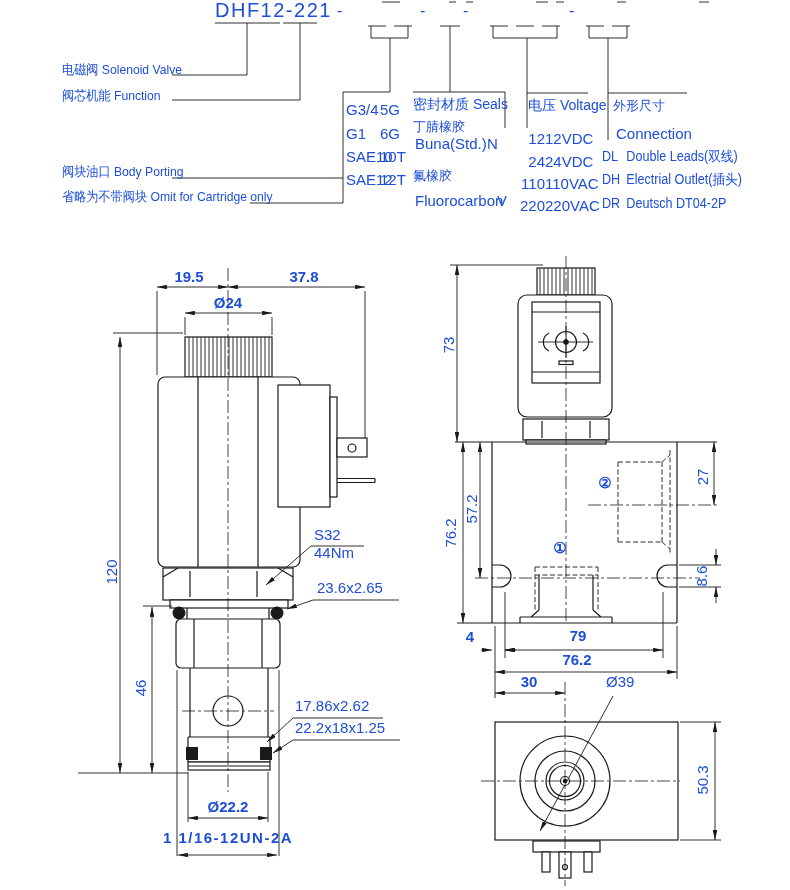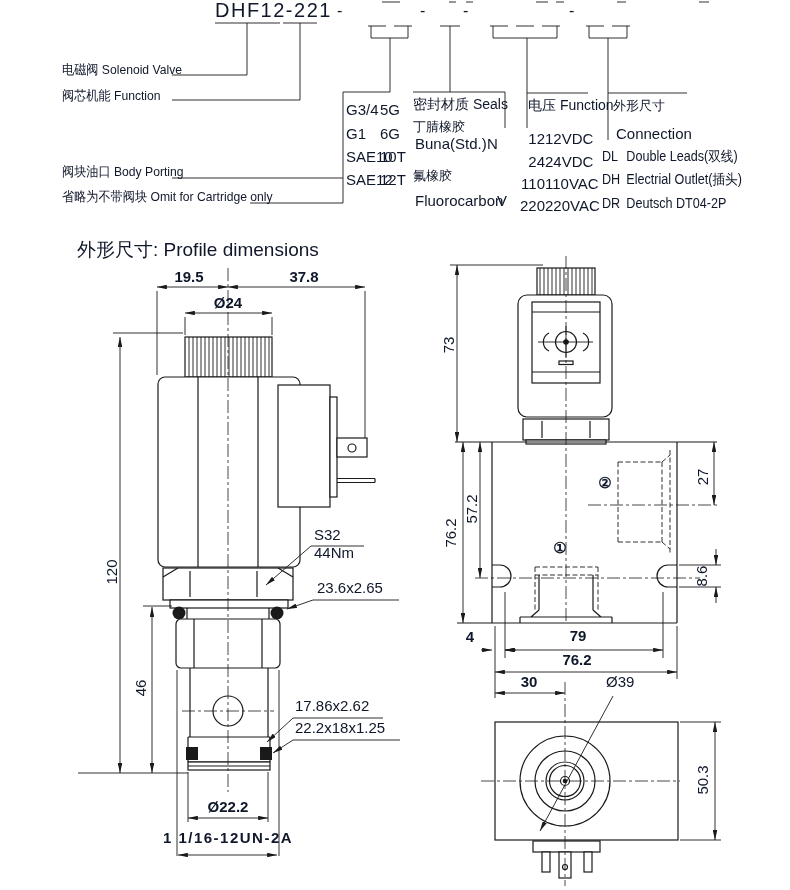--- a/index.html
+++ b/index.html
@@ -1,17 +1,17 @@
 <!DOCTYPE html>
 <html><head>
 <meta charset="utf-8">
 <style>
   html,body{margin:0;padding:0;background:#fff;}
   .page{position:relative;width:790px;height:890px;background:#fff;overflow:hidden;
-        font-family:"Liberation Sans",sans-serif;color:#0f172a;}
+        font-family:"Liberation Sans",sans-serif;color:#1d4ed8;}
   .page svg{position:absolute;left:0;top:0;}
   .ln{stroke:#1a1a1a;stroke-width:1.2;fill:none;}
   .wf{fill:#fff;stroke:#1a1a1a;stroke-width:1.2;}
   .th{stroke:#1a1a1a;stroke-width:0.9;fill:none;}
   .cl{stroke:#1a1a1a;stroke-width:0.8;fill:none;stroke-dasharray:13 3 3 3;}
   .hid{stroke:#1a1a1a;stroke-width:0.9;fill:none;stroke-dasharray:5 2.5;}
   .blk{fill:#1a1a1a;stroke:none;}
   .lbl{position:absolute;font-size:15px;line-height:1.05;white-space:nowrap;}
   .c{transform:translateX(-50%);font-weight:bold;}
   .v{transform:translate(-50%,-50%) rotate(-90deg);}
@@ -181,21 +181,21 @@
 <div class="lbl row" style="left:415px;top:136px">
       <span class="w72">Buna(Std.)</span>
       <span>N</span>
     </div>
 <div class="lbl cjk" style="left:413px;top:169px">氟橡胶</div>
 <div class="lbl row" style="left:415px;top:193px">
       <span class="w82">Fluorocarbon</span>
       <span>V</span>
     </div>
 
-<div class="lbl" style="left:528px;top:98px;font-size:14px">电压 Function</div>
+<div class="lbl" style="left:528px;top:98px;font-size:14px">电压 Voltage</div>
 <div class="lbl row" style="left:512px;top:131px">
       <span class="w33">12</span>
       <span>12VDC</span>
     </div>
 <div class="lbl row" style="left:512px;top:154px">
       <span class="w33">24</span>
       <span>24VDC</span>
     </div>
 <div class="lbl row" style="left:512px;top:176px">
       <span class="w33">110</span>
@@ -214,21 +214,20 @@
     </div>
 <div class="lbl row cond" style="left:602px;top:172px;font-size:14px">
       <span class="w27">DH</span>
       <span>Electrial Outlet(插头)</span>
     </div>
 <div class="lbl row cond" style="left:602px;top:196px;font-size:14px">
       <span class="w27">DR</span>
       <span>Deutsch DT04-2P</span>
     </div>
 
-<div class="lbl" style="left:77px;top:240px;font-size:19px">外形尺寸: Profile dimensions</div>
 
 <div class="lbl c" style="left:189px;top:269px">19.5</div>
 <div class="lbl c" style="left:304px;top:269px">37.8</div>
 <div class="lbl c" style="left:228px;top:295px">Ø24</div>
 <div class="lbl v" style="left:112px;top:572px">120</div>
 <div class="lbl v" style="left:141px;top:688px">46</div>
 <div class="lbl" style="left:314px;top:527px">S32</div>
 <div class="lbl" style="left:314px;top:545px">44Nm</div>
 <div class="lbl" style="left:317px;top:580px">23.6x2.65</div>
 <div class="lbl" style="left:295px;top:698px">17.86x2.62</div>

